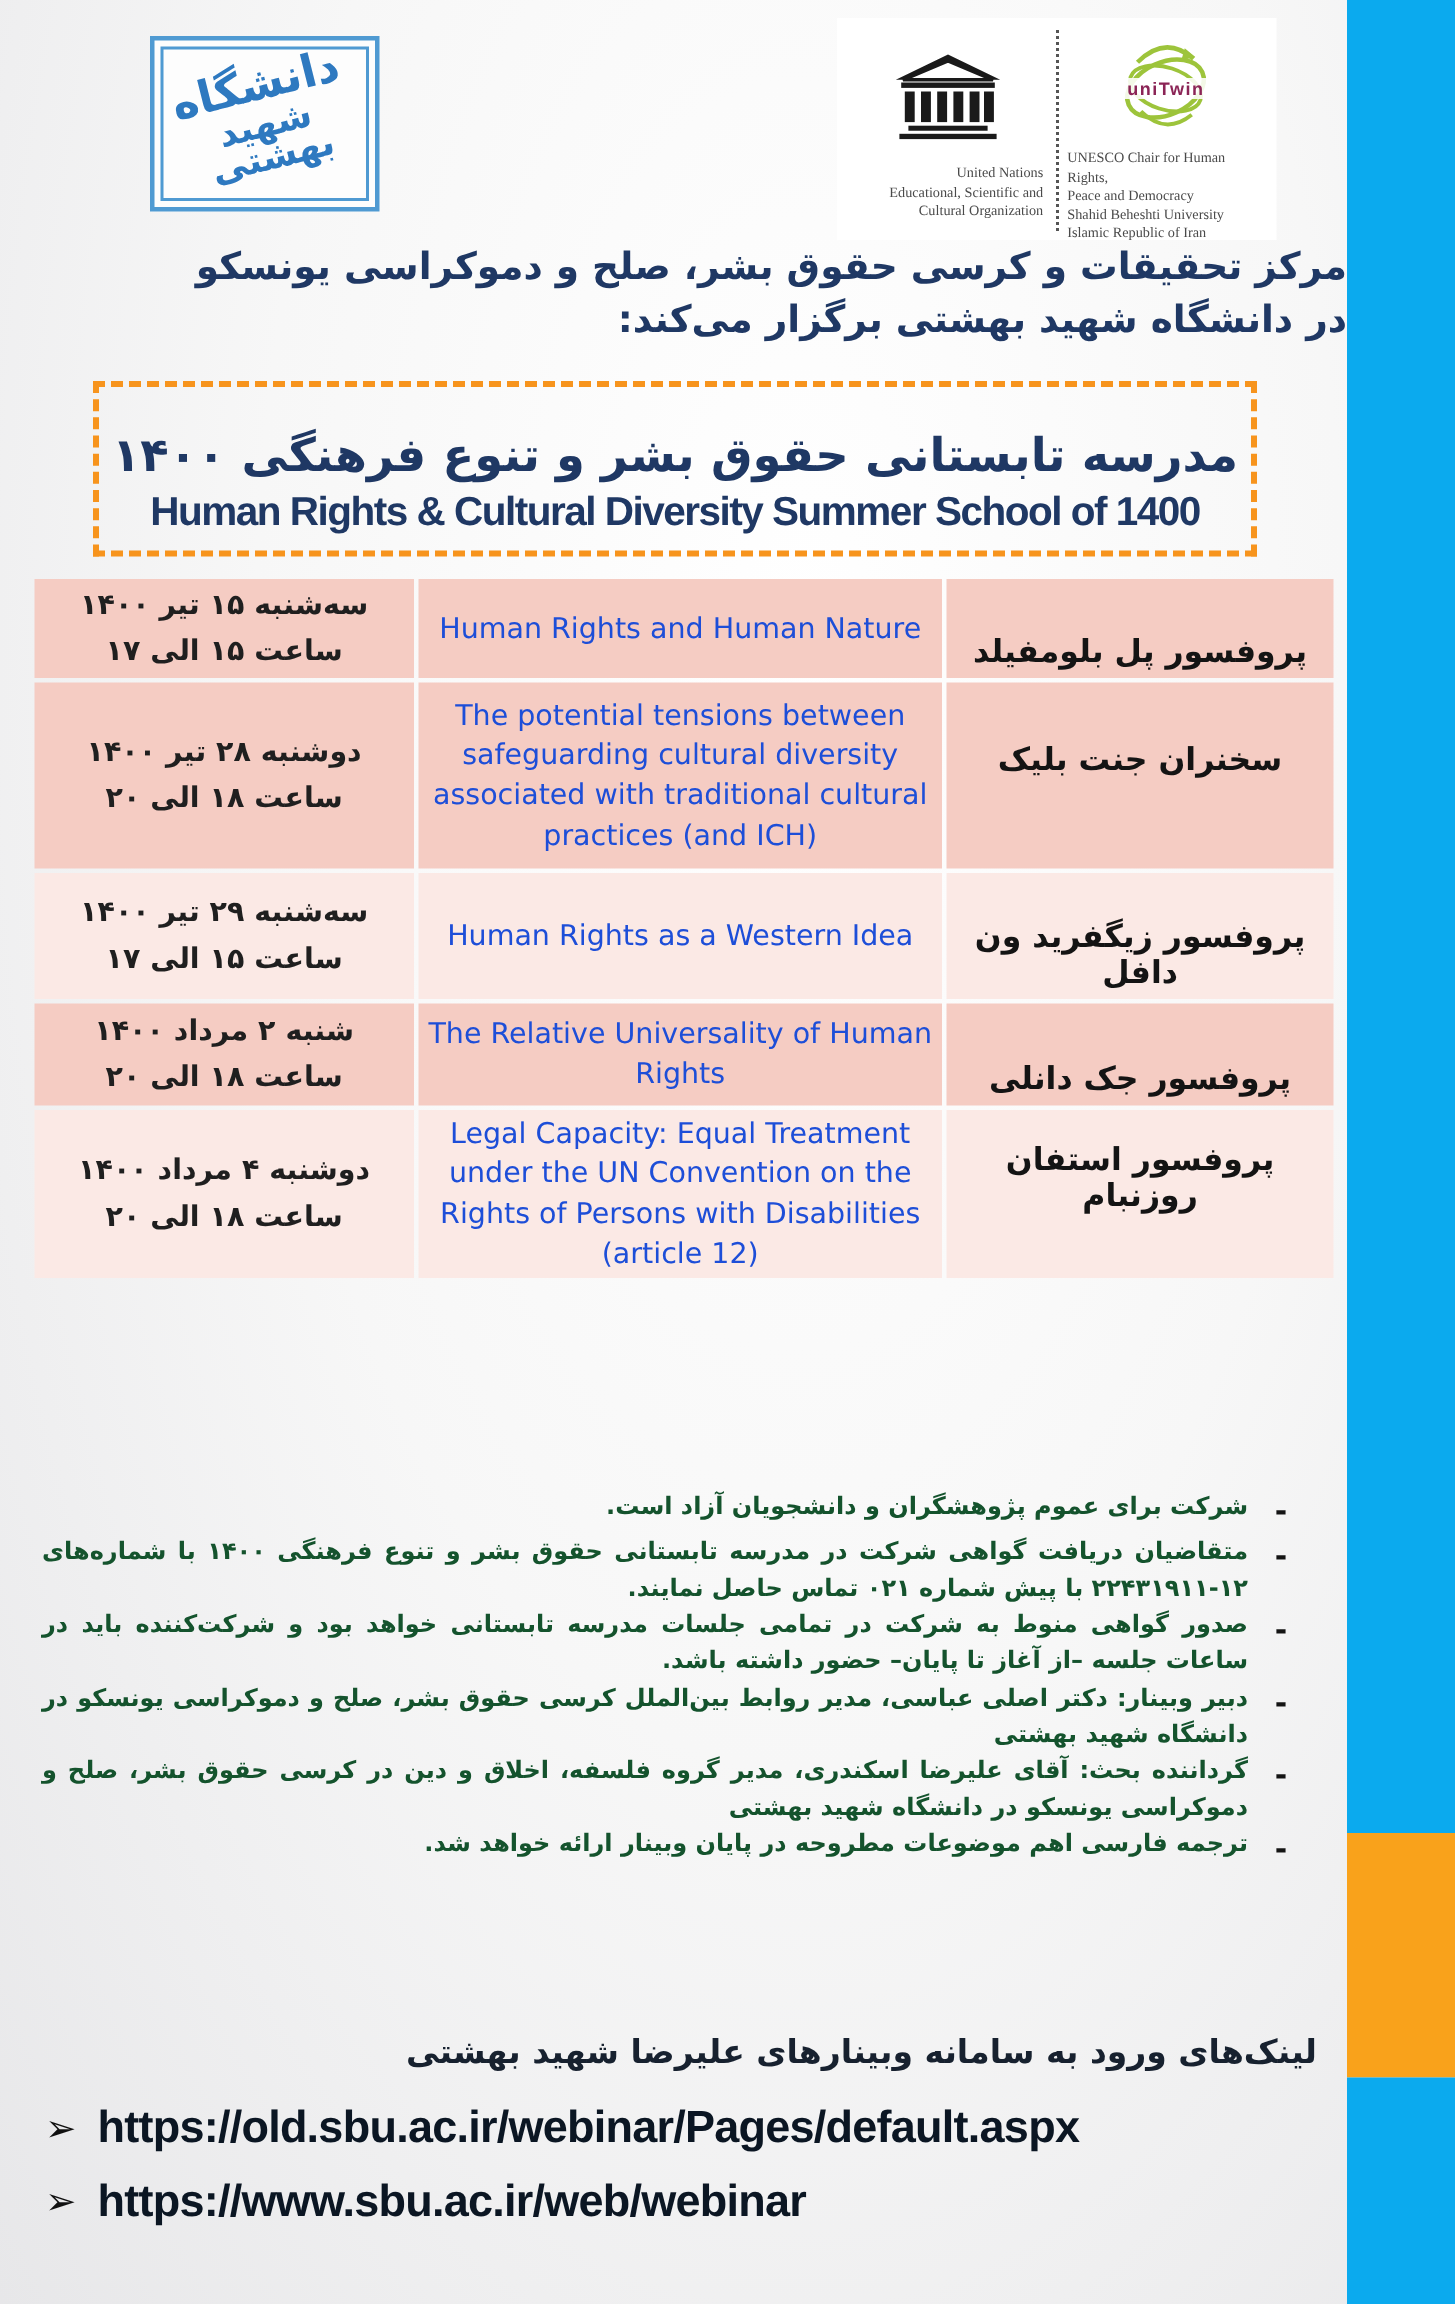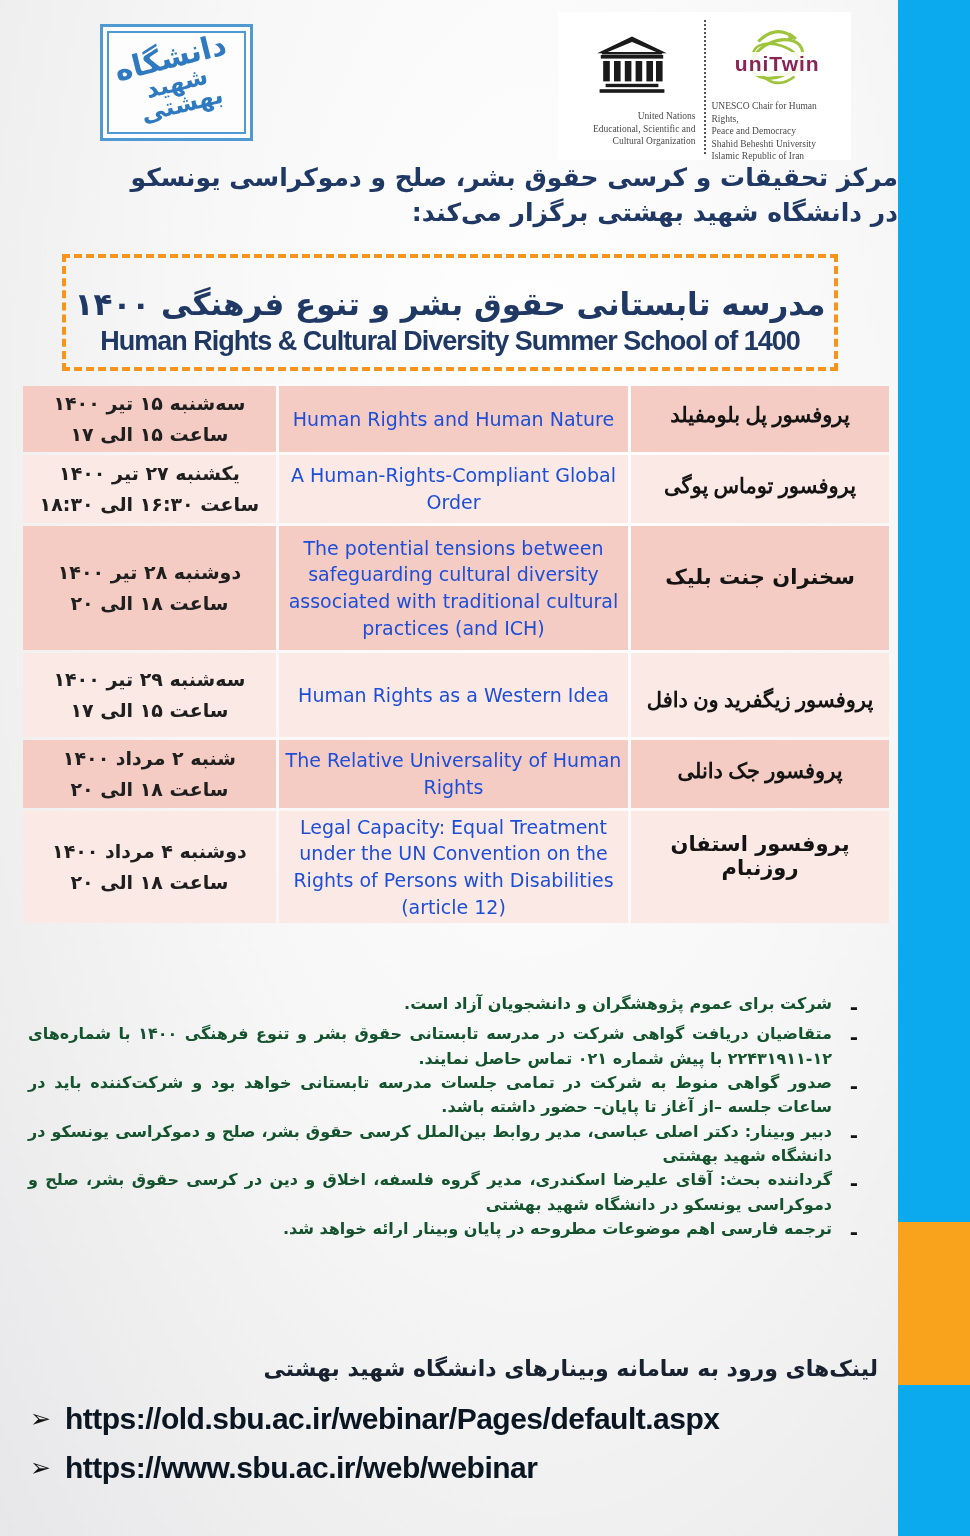--- a/index.html
+++ b/index.html
@@ -30,21 +30,21 @@
   
   .partner-box{ left:558px; top:12px; width:293px; height:148px; background:#ffffff;
     display:flex; padding:6px 6px 4px 6px; }
   .p-col{ flex:1; display:flex; flex-direction:column; align-items:center; }
   .p-divider{ width:0; border-left:2px dotted #555; margin:2px 4px; }
   .logo-slot{ height:92px; display:flex; align-items:center; justify-content:center; position:relative; width:100%;}
   .caption{ font-family:Liberation Serif, serif; font-size:9.5px; color:#4a4a4a; line-height:1.32; width:100%;}
   .caption.right{ text-align:right; padding-right:4px;}
   .caption.left{ text-align:left; padding-left:2px;}
   .unitwin-word{ position:absolute; top:34px; left:50%; transform:translateX(-50%);
-    font-size:21px; font-weight:bold; color:#8b2456; background:rgba(255,255,255,.88);
+    font-size:12px; font-weight:bold; color:#8b2456; background:rgba(255,255,255,.88);
     padding:0 3px; letter-spacing:1px; font-family:"Liberation Sans", sans-serif;}
 
   
   .org-header{ left:0; top:160px; width:898px; text-align:right;
     color:#1f3864; font-weight:bold; font-size:25px; line-height:1.4; direction:rtl;}
 
   
   .title-box{ left:62px; top:254px; width:776px; border:4px dashed #f7941d;
     text-align:center; padding:8px 8px 10px 8px; }
   .title-fa{ color:#1f3864; font-weight:bold; font-size:31px; direction:rtl;margin-top:20px; }
@@ -54,21 +54,21 @@
   
   table.schedule{ left:20px; top:383px; width:872px; position:absolute;
     border-collapse:separate; border-spacing:3px; table-layout:fixed; }
   .schedule th{ background:#e7560f; color:#1b2a4a; font-weight:bold;
     font-size:22px; height:44px; }
   .schedule td{ text-align:center; vertical-align:middle; }
   td.date{ font-weight:bold; font-size:19px; color:#1f1f1f; line-height:1.65; direction:rtl;}
   td.topic{ font-size:19px; color:#1d4ed8; line-height:1.4; padding:0 6px;
     font-family:"DejaVu Sans", sans-serif;}
   td.speaker{ font-weight:bold; font-size:21px; color:#141414; direction:rtl;}
-  td.speaker.low{ vertical-align:bottom; padding-bottom:24px;font-family:Liberation Serif, serif; }
+  td.speaker.low{ vertical-align:bottom; padding-bottom:6px; }
   td.speaker.mid{ vertical-align:middle; padding-bottom:22px; }
   tr.rowA td{ background:#f5ccc3; }
   tr.rowB td{ background:#fbe9e5; }
   tr.h1{ height:66px; } tr.h2{ height:68px; } tr.h3{ height:124px; }
   tr.h4{ height:84px; } tr.h5{ height:68px; } tr.h6{ height:112px; }
 
   
   .notes{ left:28px; top:992px; width:848px; direction:rtl; }
   .note{ display:flex; }
   .note .marker{ width:44px; flex:none; text-align:center; font-weight:bold;
@@ -163,28 +163,20 @@
     </colgroup>
   <tbody>
   <tr class="rowA h1">
     <td class="date">
       <div>سه‌شنبه ۱۵ تیر ۱۴۰۰</div>
       <div>ساعت ۱۵ الی ۱۷</div>
     </td>
     <td class="topic">Human Rights and Human Nature</td>
     <td class="speaker low">پروفسور پل بلومفیلد</td>
   </tr>
-  <tr class="rowB h2">
-    <td class="date">
-      <div>یکشنبه ۲۷ تیر ۱۴۰۰</div>
-      <div>ساعت ۱۶:۳۰ الی ۱۸:۳۰</div>
-    </td>
-    <td class="topic">A Human-Rights-Compliant Global Order</td>
-    <td class="speaker low">پروفسور توماس پوگی</td>
-  </tr>
   <tr class="rowA h3">
     <td class="date">
       <div>دوشنبه ۲۸ تیر ۱۴۰۰</div>
       <div>ساعت ۱۸ الی ۲۰</div>
     </td>
     <td class="topic">The potential tensions between safeguarding cultural diversity associated with traditional cultural practices (and ICH)</td>
     <td class="speaker mid">سخنران جنت بلیک</td>
   </tr>
   <tr class="rowB h4">
     <td class="date">
@@ -233,21 +225,21 @@
   <div class="note">
     <span class="marker">-</span>
     <div class="note-text">گرداننده بحث: آقای علیرضا اسکندری، مدیر گروه فلسفه، اخلاق و دین در کرسی حقوق بشر، صلح و دموکراسی یونسکو در دانشگاه شهید بهشتی</div>
   </div>
   <div class="note">
     <span class="marker">-</span>
     <div class="note-text">ترجمه فارسی اهم موضوعات مطروحه در پایان وبینار ارائه خواهد شد.</div>
   </div>
 </div>
 
-<div class="abs links-heading">لینک‌های ورود به سامانه وبینارهای دانشگاه شهید بهشتی</div>
+<div class="abs links-heading">لینک‌های ورود به سامانه وبینارهای علیرضا شهید بهشتی</div>
 <div class="abs links">
   <div class="link-line">
     <span class="link-arrow">➢</span>
     <span class="link-url">https://old.sbu.ac.ir/webinar/Pages/default.aspx</span>
   </div>
   <div class="link-line">
     <span class="link-arrow">➢</span>
     <span class="link-url">https://www.sbu.ac.ir/web/webinar</span>
   </div>
 </div>

